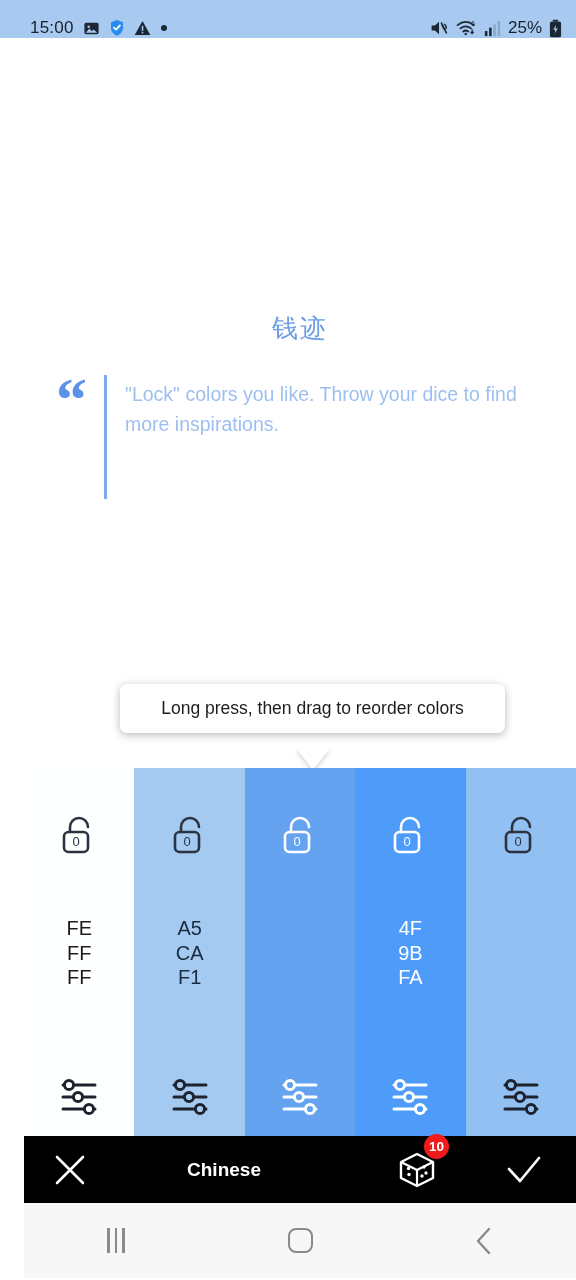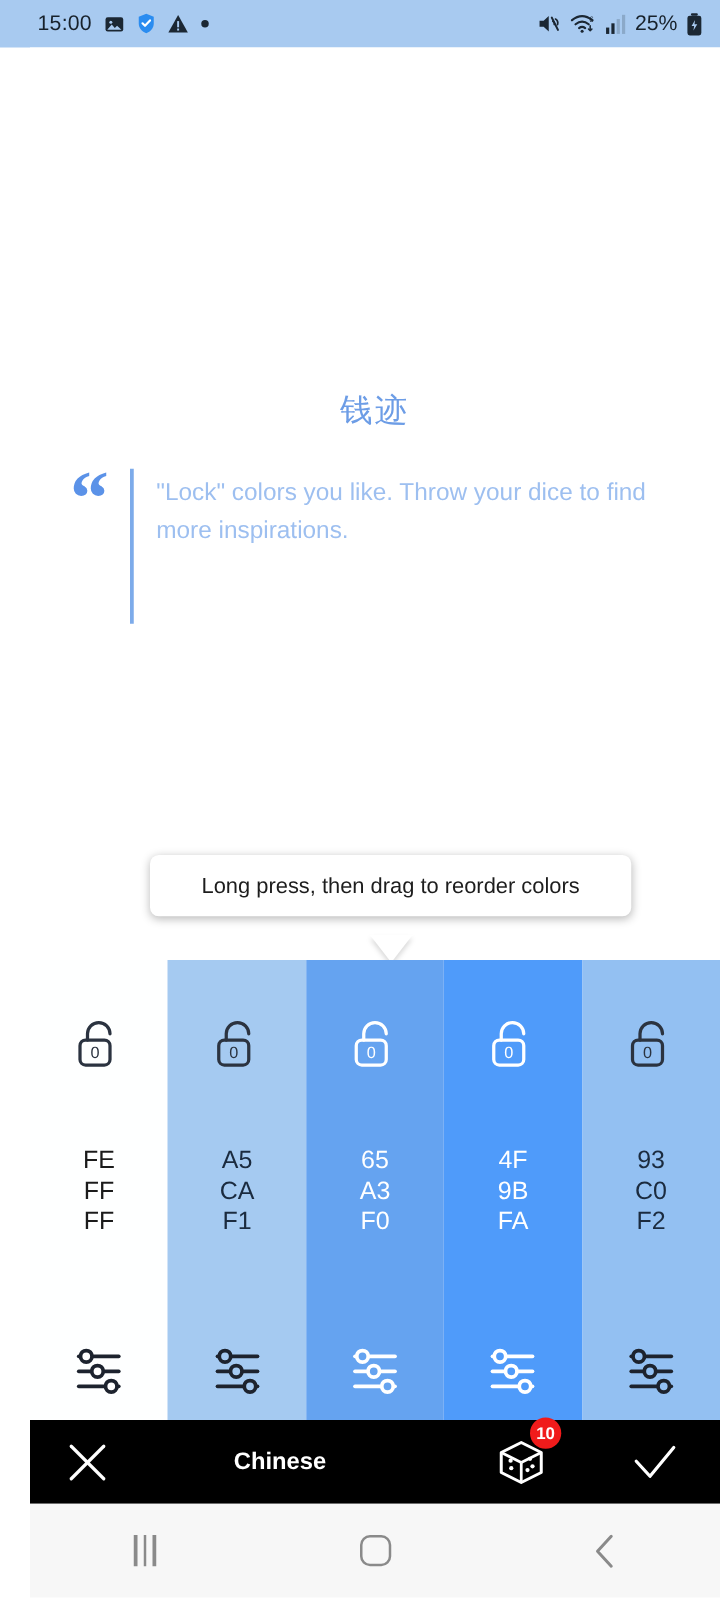--- a/index.html
+++ b/index.html
@@ -8,21 +8,21 @@
     font-family:"Liberation Sans", sans-serif;
     background:#ffffff;
     position:relative;
     overflow:hidden;
   }
 
   
   .statusbar{
     height:38px; width:100%;
     background:#a8caf0;
-    display:flex; align-items:center;
+    display:flex; align-items:flex-end;
     padding:0 14px 0 30px;
     color:#1b2733;
   }
   .sb-time{ font-size:17px; letter-spacing:.2px; color:#17212b; }
   .sb-left{ display:flex; align-items:center; gap:9px; }
   .sb-right{ margin-left:auto; display:flex; align-items:center; gap:7px; }
   .sb-batt-text{ font-size:17px; color:#17212b; }
   .sb-ico{ display:block; }
 
   
@@ -263,25 +263,20 @@
     </div>
 
     <div class="col" style="background:#65A3F0">
       <div class="lock-wrap">
         <svg width="42" height="48" viewBox="0 0 42 48">
           <path d="M12 20v-5a9 9 0 0 1 18 0" stroke="#ffffff" stroke-width="2.6" fill="none" stroke-linecap="round"></path>
           <rect x="6" y="20" width="24" height="20" rx="4.5" stroke="#ffffff" stroke-width="2.6" fill="none"></rect>
           <text x="18" y="34" text-anchor="middle" font-size="13" fill="#ffffff" font-family="Liberation Sans, sans-serif">0</text>
         </svg>
       </div>
-      <div class="hex" style="color:#ffffff">
-        <div>65</div>
-        <div>A3</div>
-        <div>F0</div>
-      </div>
       <div class="tune-wrap">
         <svg width="46" height="42" viewBox="0 0 46 42">
           <line x1="7" y1="9" x2="39" y2="9" stroke="#ffffff" stroke-width="3" stroke-linecap="round"></line>
           <line x1="7" y1="21" x2="39" y2="21" stroke="#ffffff" stroke-width="3" stroke-linecap="round"></line>
           <line x1="7" y1="33" x2="39" y2="33" stroke="#ffffff" stroke-width="3" stroke-linecap="round"></line>
           <circle cx="13" cy="9" r="4.6" fill="#65A3F0" stroke="#ffffff" stroke-width="3"></circle>
           <circle cx="22" cy="21" r="4.6" fill="#65A3F0" stroke="#ffffff" stroke-width="3"></circle>
           <circle cx="33" cy="33" r="4.6" fill="#65A3F0" stroke="#ffffff" stroke-width="3"></circle>
         </svg>
       </div>
@@ -312,25 +307,20 @@
       </div>
     </div>
 
     <div class="col" style="background:#93C0F2">
       <div class="lock-wrap">
         <svg width="42" height="48" viewBox="0 0 42 48">
           <path d="M12 20v-5a9 9 0 0 1 18 0" stroke="#2b3340" stroke-width="2.6" fill="none" stroke-linecap="round"></path>
           <rect x="6" y="20" width="24" height="20" rx="4.5" stroke="#2b3340" stroke-width="2.6" fill="none"></rect>
           <text x="18" y="34" text-anchor="middle" font-size="13" fill="#2b3340" font-family="Liberation Sans, sans-serif">0</text>
         </svg>
-      </div>
-      <div class="hex" style="color:#1b2b3f">
-        <div>93</div>
-        <div>C0</div>
-        <div>F2</div>
       </div>
       <div class="tune-wrap">
         <svg width="46" height="42" viewBox="0 0 46 42">
           <line x1="7" y1="9" x2="39" y2="9" stroke="#1d232e" stroke-width="3" stroke-linecap="round"></line>
           <line x1="7" y1="21" x2="39" y2="21" stroke="#1d232e" stroke-width="3" stroke-linecap="round"></line>
           <line x1="7" y1="33" x2="39" y2="33" stroke="#1d232e" stroke-width="3" stroke-linecap="round"></line>
           <circle cx="13" cy="9" r="4.6" fill="#93C0F2" stroke="#1d232e" stroke-width="3"></circle>
           <circle cx="22" cy="21" r="4.6" fill="#93C0F2" stroke="#1d232e" stroke-width="3"></circle>
           <circle cx="33" cy="33" r="4.6" fill="#93C0F2" stroke="#1d232e" stroke-width="3"></circle>
         </svg>

